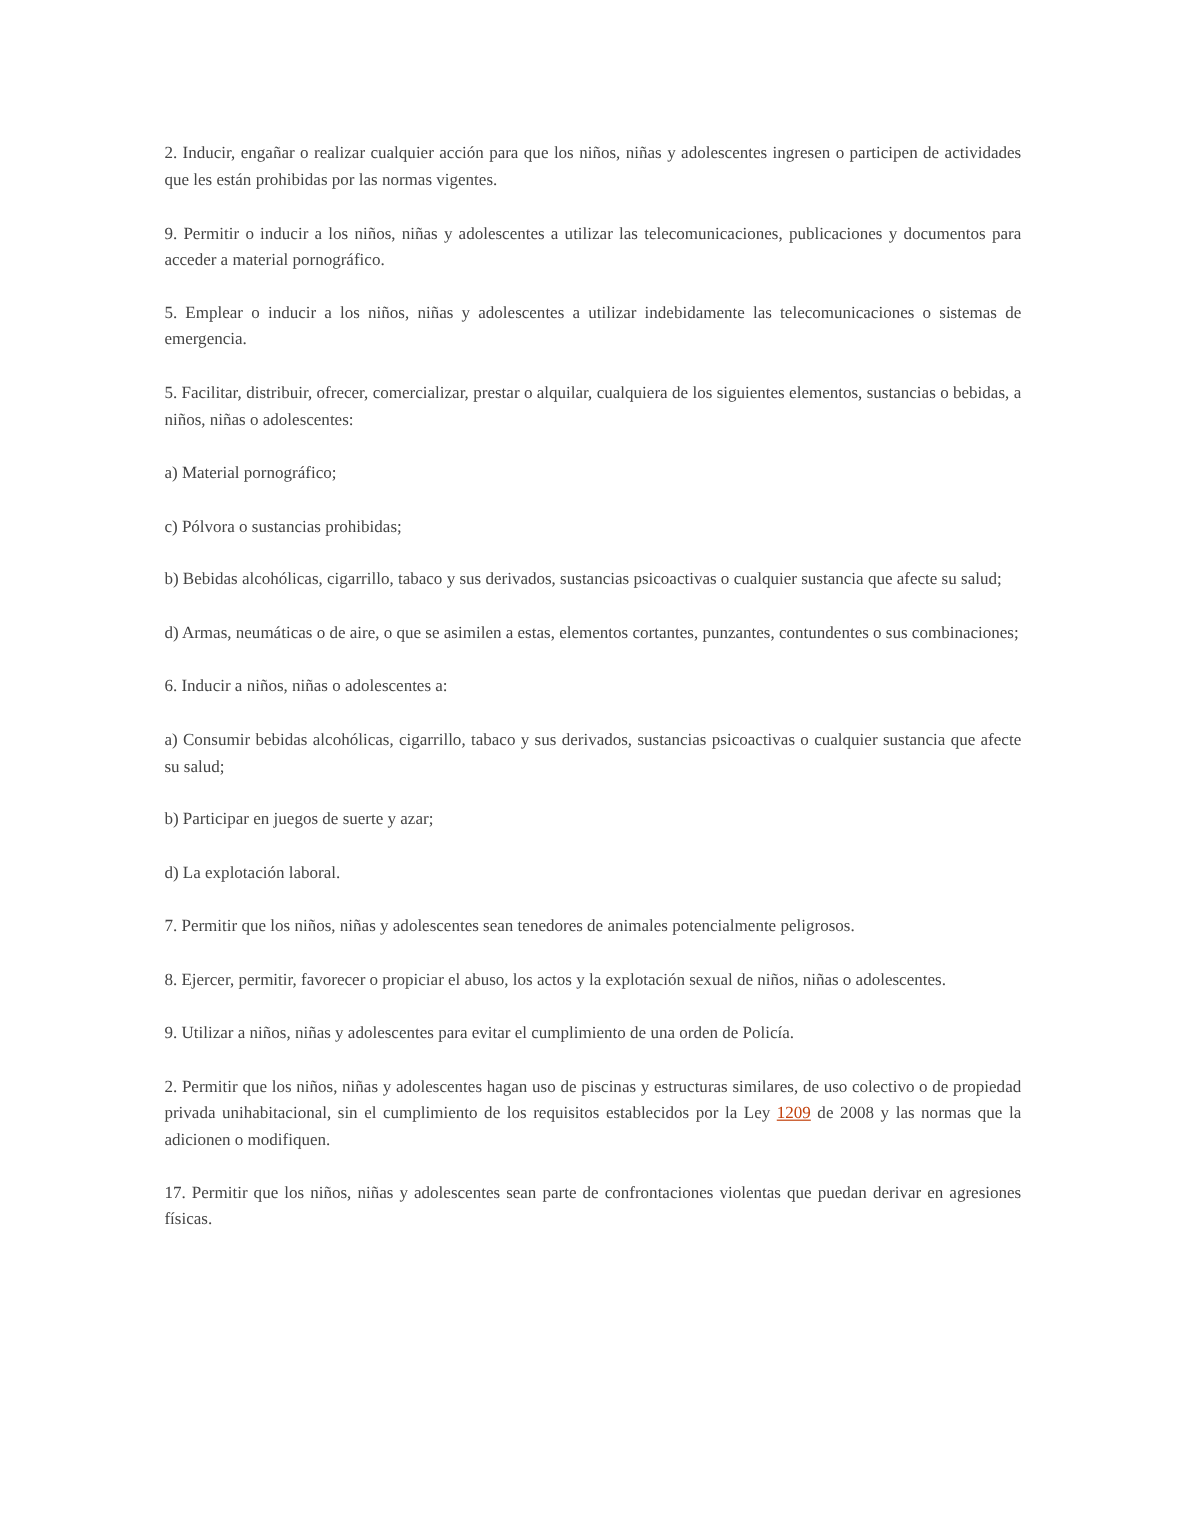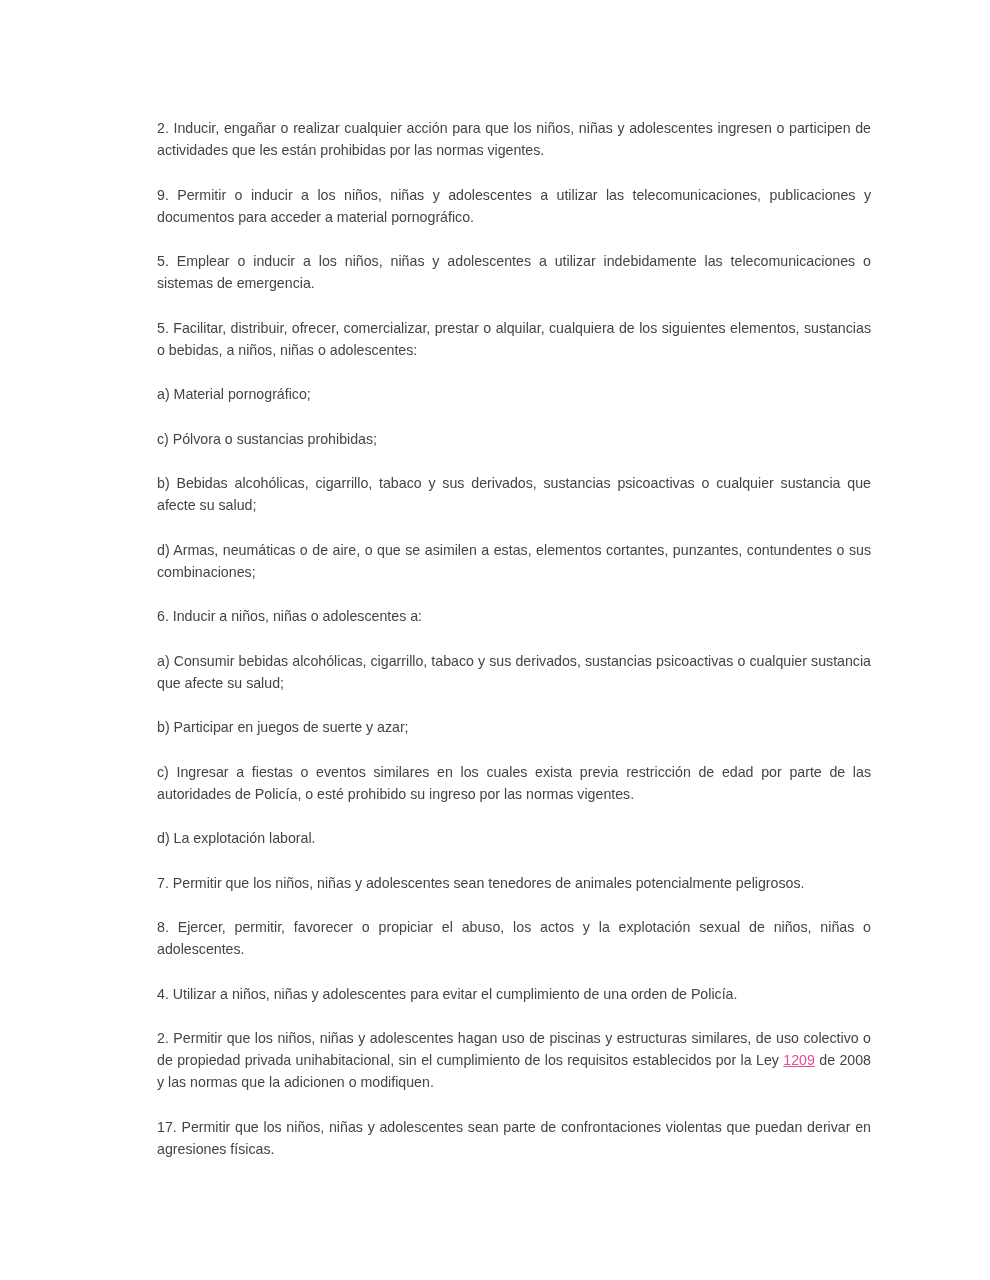--- a/index.html
+++ b/index.html
@@ -2,47 +2,45 @@
 <html><head>
 <meta charset="utf-8">
 <style>
   html, body { margin: 0; padding: 0; background: #ffffff; }
   body { width: 990px; height: 1280px; position: relative; overflow: hidden; }
   .page {
     position: absolute;
     left: 137px;
     top: 117px;
     width: 714px;
-    font-family: Liberation Sans, sans-serif;
+    font-family: Liberation Serif, serif;
     font-size: 14.2px;
     line-height: 22px;
     color: #444444;
-    margin-left: 20px;
   }
   .para {
     margin: 0 0 22.5px 0;
     text-align: justify;
   }
-  .link { color: #ec4899; text-decoration: underline; }
+  .link { color: #c2410c; text-decoration: underline; }
 </style>
 </head>
 <body>
 
 <div class="page">
   <p class="para">2. Inducir, engañar o realizar cualquier acción para que los niños, niñas y adolescentes ingresen o participen de actividades que les están prohibidas por las normas vigentes.</p>
   <p class="para">9. Permitir o inducir a los niños, niñas y adolescentes a utilizar las telecomunicaciones, publicaciones y documentos para acceder a material pornográfico.</p>
   <p class="para">5. Emplear o inducir a los niños, niñas y adolescentes a utilizar indebidamente las telecomunicaciones o sistemas de emergencia.</p>
   <p class="para">5. Facilitar, distribuir, ofrecer, comercializar, prestar o alquilar, cualquiera de los siguientes elementos, sustancias o bebidas, a niños, niñas o adolescentes:</p>
   <p class="para">a) Material pornográfico;</p>
   <p class="para">c) Pólvora o sustancias prohibidas;</p>
   <p class="para">b) Bebidas alcohólicas, cigarrillo, tabaco y sus derivados, sustancias psicoactivas o cualquier sustancia que afecte su salud;</p>
   <p class="para">d) Armas, neumáticas o de aire, o que se asimilen a estas, elementos cortantes, punzantes, contundentes o sus combinaciones;</p>
   <p class="para">6. Inducir a niños, niñas o adolescentes a:</p>
   <p class="para">a) Consumir bebidas alcohólicas, cigarrillo, tabaco y sus derivados, sustancias psicoactivas o cualquier sustancia que afecte su salud;</p>
   <p class="para">b) Participar en juegos de suerte y azar;</p>
-  <p class="para">c) Ingresar a fiestas o eventos similares en los cuales exista previa restricción de edad por parte de las autoridades de Policía, o esté prohibido su ingreso por las normas vigentes.</p>
   <p class="para">d) La explotación laboral.</p>
   <p class="para">7. Permitir que los niños, niñas y adolescentes sean tenedores de animales potencialmente peligrosos.</p>
   <p class="para">8. Ejercer, permitir, favorecer o propiciar el abuso, los actos y la explotación sexual de niños, niñas o adolescentes.</p>
-  <p class="para">4. Utilizar a niños, niñas y adolescentes para evitar el cumplimiento de una orden de Policía.</p>
+  <p class="para">9. Utilizar a niños, niñas y adolescentes para evitar el cumplimiento de una orden de Policía.</p>
   <p class="para"><span>2. Permitir que los niños, niñas y adolescentes hagan uso de piscinas y estructuras similares, de uso colectivo o de propiedad privada unihabitacional, sin el cumplimiento de los requisitos establecidos por la Ley </span><a class="link" href="#">1209</a><span> de 2008 y las normas que la adicionen o modifiquen.</span></p>
   <p class="para">17. Permitir que los niños, niñas y adolescentes sean parte de confrontaciones violentas que puedan derivar en agresiones físicas.</p>
 </div>
 
 </body></html>

